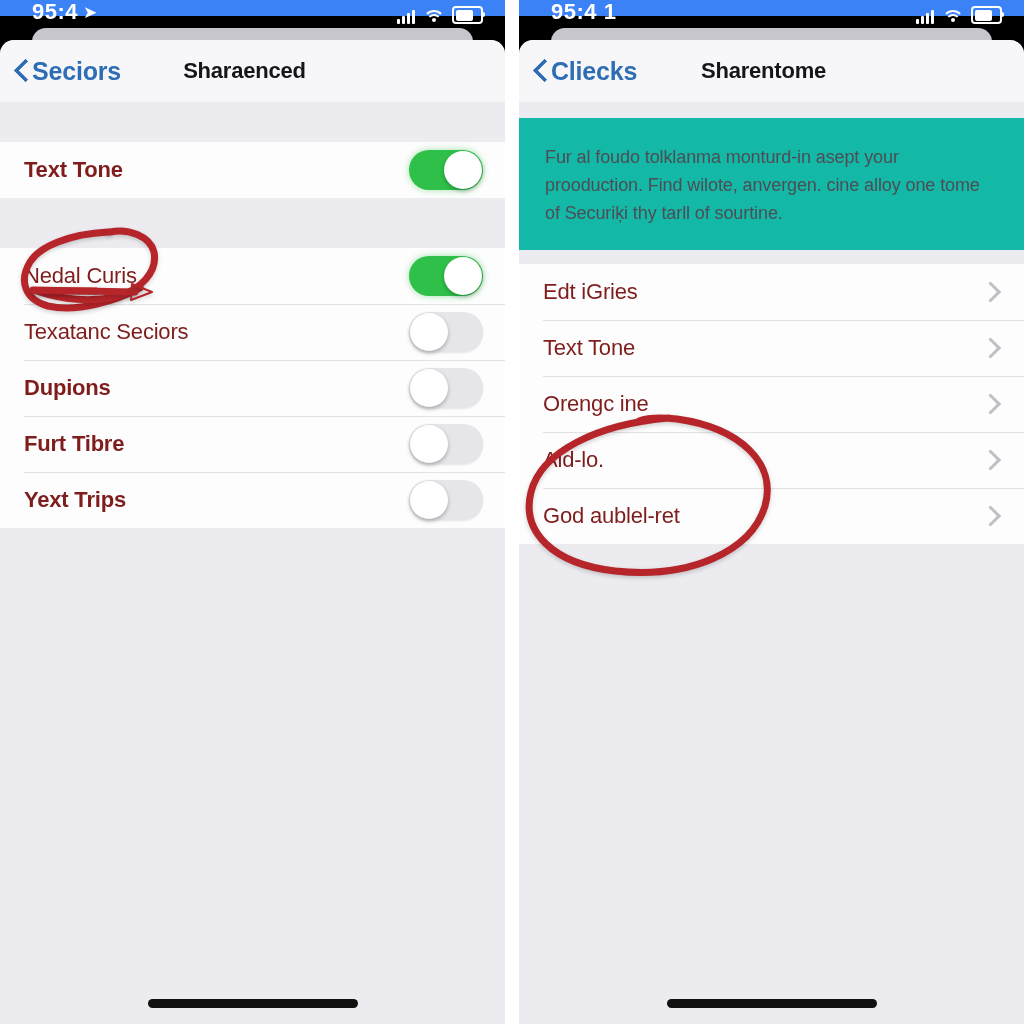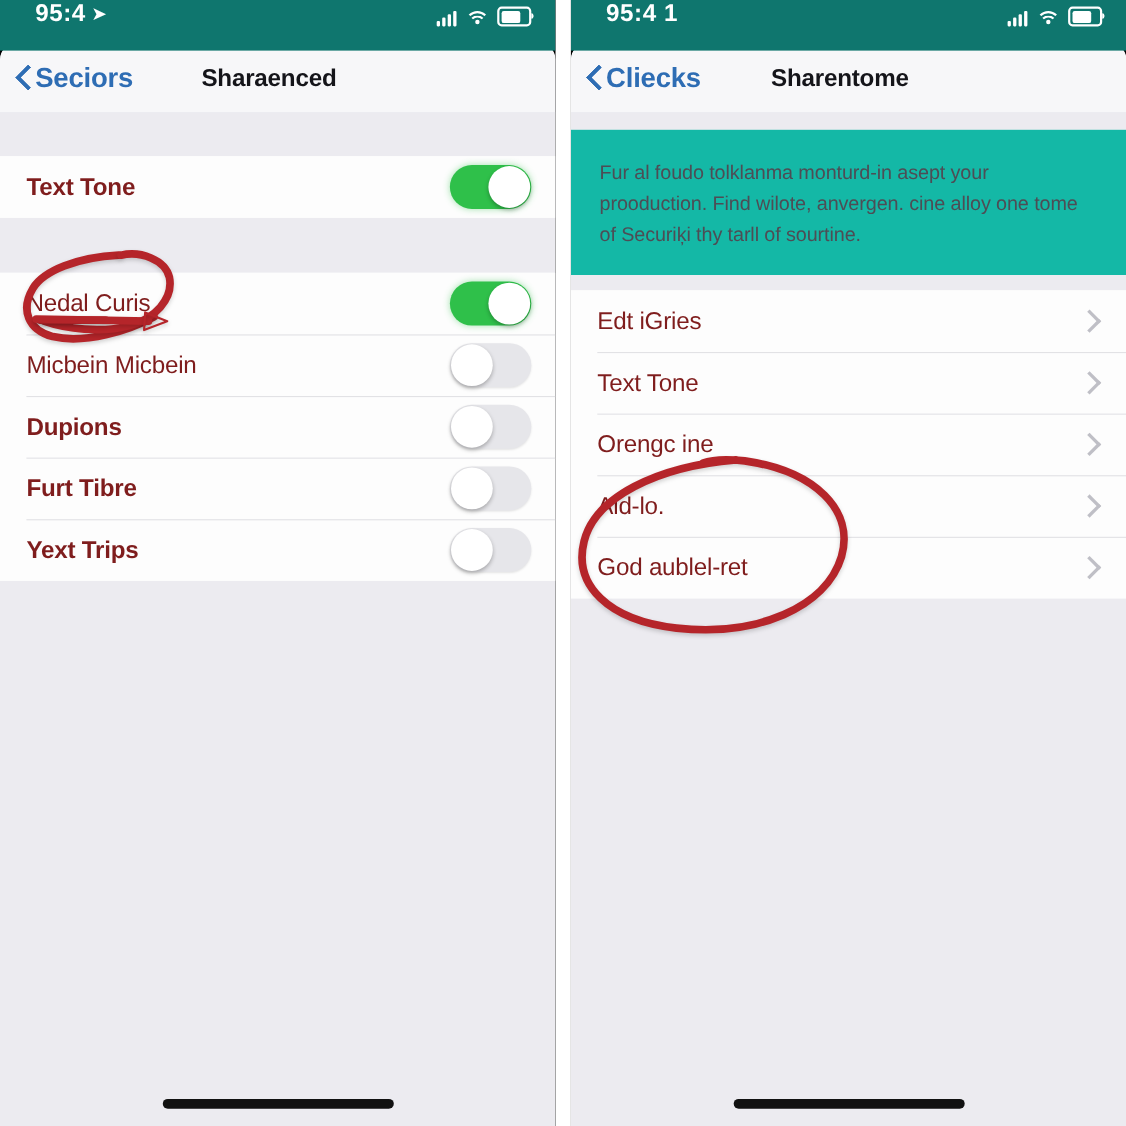--- a/index.html
+++ b/index.html
@@ -10,21 +10,21 @@
     -webkit-font-smoothing:antialiased;
   }
   .stage{position:relative;width:1024px;height:1024px;}
 
   
   .panel{position:absolute;top:0;height:1024px;width:505px;overflow:hidden;background:#000;}
   .panel.left{left:0;}
   .panel.right{left:519px;width:505px;}
 
   
-  .statusbar{position:absolute;top:0;left:0;right:0;height:46px;background:#0f766e;z-index:6;}
+  .statusbar{position:absolute;top:0;left:0;right:0;height:16px;background:#3b82f6;z-index:6;}
   .clock{position:absolute;left:32px;top:-1px;color:#fff;font-size:22px;font-weight:700;letter-spacing:.5px;}
   .loc-arrow{display:inline-block;margin-left:5px;font-size:17px;font-weight:400;transform:translateY(-1px);}
   .sb-right{position:absolute;right:22px;top:4px;display:flex;align-items:flex-end;gap:9px;height:20px;}
   .bars{display:flex;align-items:flex-end;gap:2px;height:14px;}
   .bars i{display:block;width:3px;background:#fff;border-radius:1px;}
   .bars i:nth-child(1){height:5px;}
   .bars i:nth-child(2){height:8px;}
   .bars i:nth-child(3){height:11px;}
   .bars i:nth-child(4){height:14px;}
   .wifi{width:19px;height:14px;position:relative;}
@@ -138,21 +138,21 @@
         <div class="gap" style="height:50px"></div>
 
         <div class="group">
           <div class="row">
             <div class="row-label">Nedal Curis</div>
             <div class="toggle on">
                 <div class="knob"></div>
               </div>
           </div>
           <div class="row">
-            <div class="row-label">Micbein Micbein</div>
+            <div class="row-label">Texatanc Seciors</div>
             <div class="toggle off">
                 <div class="knob"></div>
               </div>
           </div>
           <div class="row">
             <div class="row-label bold">Dupions</div>
             <div class="toggle off">
                 <div class="knob"></div>
               </div>
           </div>

